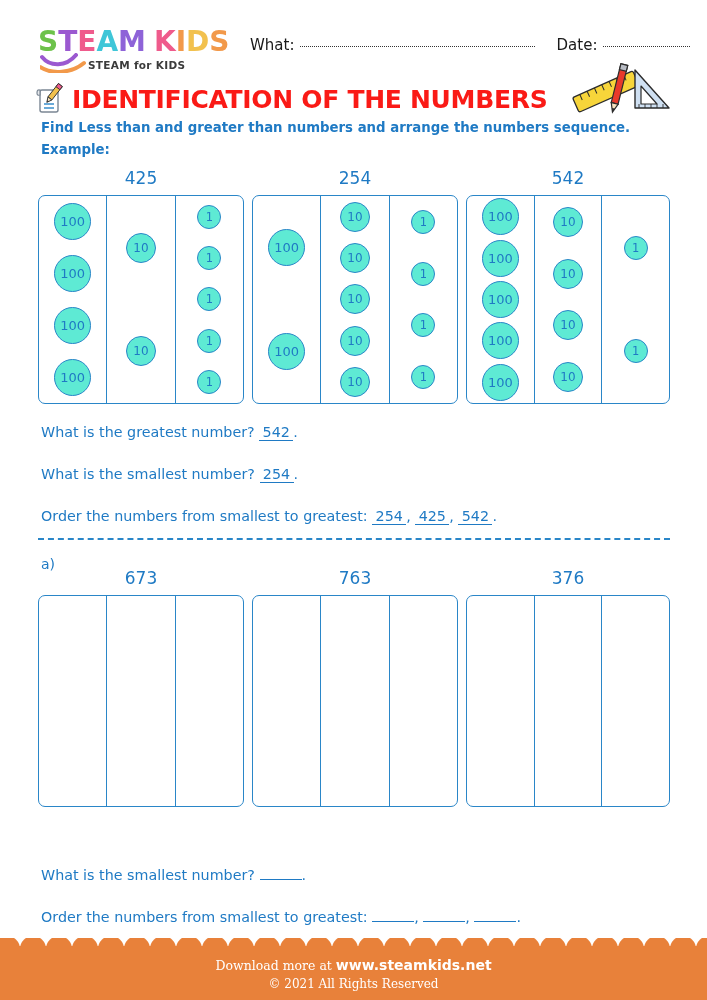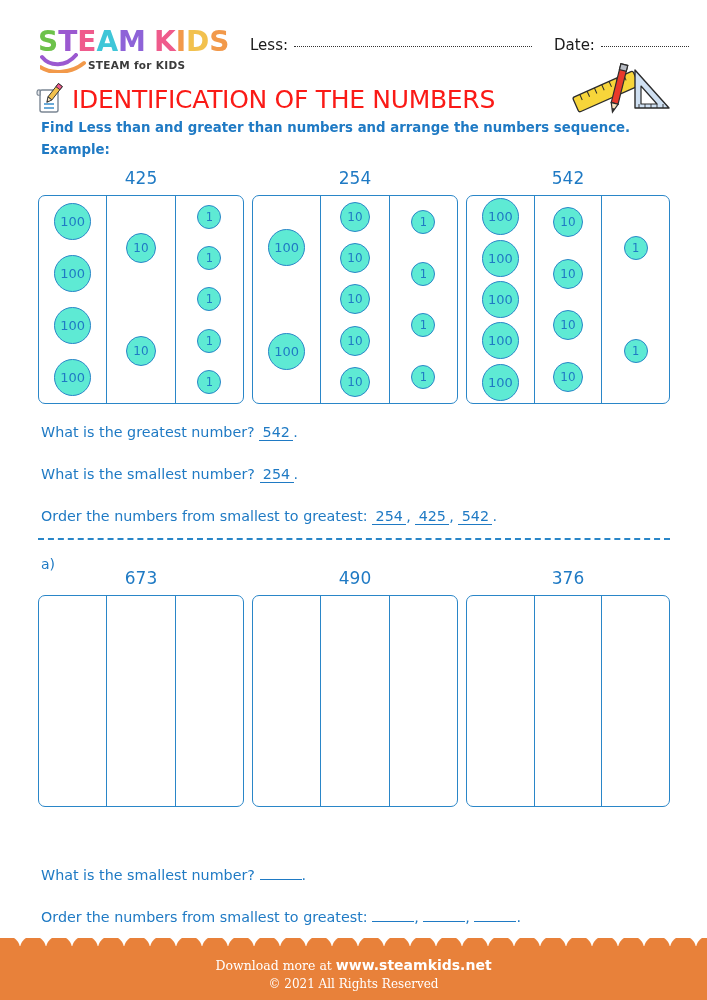--- a/index.html
+++ b/index.html
@@ -36,21 +36,21 @@
               display: flex; align-items: baseline; }
   .nd-label { font-family: "DejaVu Sans", sans-serif; font-size: 15px; color: #1a1a1a; font-weight: 500; }
   .nd-line { border-bottom: 1.6px dotted #333; height: 1px; position: relative; top: -3px; }
   .nd-line.name { width: 238px; margin: 0 0 0 6px; }
   .nd-line.date { width: 88px; margin: 0 0 0 6px; }
   .date-label { margin-left: 22px; }
 
   
   .title-row { position: absolute; left: 34px; top: 82px; width: 640px; height: 34px; display: flex; align-items: center; }
   .title-icon { width: 34px; height: 34px; position: relative; flex: none; }
-  .title-text { font-family: "DejaVu Sans", sans-serif; font-weight: normal; font-size: 25px;
+  .title-text { font-family: "DejaVu Sans", sans-serif; font-weight: bold; font-size: 25px;
                 color: #fa1a16; letter-spacing: -0.3px; margin-left: 4px; white-space: nowrap; }
 
   .tools-icon { position: absolute; left: 565px; top: 58px; width: 112px; height: 62px; }
 
   .subtitle { position: absolute; left: 41px; top: 120px; font-family: "DejaVu Sans", sans-serif;
               font-weight: bold; font-size: 13.3px; color: #1f7ac4; white-space: nowrap; }
   .example-label { position: absolute; left: 41px; top: 142px; font-family: "DejaVu Sans", sans-serif;
                    font-weight: bold; font-size: 13.3px; color: #1f7ac4; }
 
   
@@ -108,21 +108,21 @@
         <span class="l-s1">S</span><span class="l-t">T</span><span class="l-e">E</span><span class="l-a">A</span><span class="l-m">M</span><span class="l-sp">&nbsp;</span><span class="l-k">K</span><span class="l-i">I</span><span class="l-d">D</span><span class="l-s2">S</span>
       </div>
       <svg class="logo-swoosh" viewBox="0 0 60 20">
         <path d="M2 4 C10 14, 26 14, 36 2" stroke="#9b59d0" stroke-width="4" fill="none" stroke-linecap="round"></path>
         <path d="M0 14 C12 22, 32 20, 44 10" stroke="#f2994a" stroke-width="4" fill="none" stroke-linecap="round"></path>
       </svg>
       <div class="logo-tag">STEAM for KIDS</div>
     </div>
 
     <div class="name-row">
-      <span class="nd-label">Less:</span>
+      <span class="nd-label">What:</span>
       <span class="nd-line name"></span>
       <span class="nd-label date-label">Date:</span>
       <span class="nd-line date"></span>
     </div>
   </div>
 
   <div class="title-row">
     <svg class="title-icon" viewBox="0 0 34 34">
       <rect x="6" y="8" width="18" height="22" rx="2" fill="#ffffff" stroke="#7b8794" stroke-width="1.4"></rect>
       <path d="M6 8 q-3 -1 -3 3 q0 3 3 2 z" fill="#e8eaed" stroke="#7b8794" stroke-width="1.2"></path>
@@ -262,21 +262,21 @@
   <div class="pv-row" style="top:568px; height:245px;">
     <div class="pv-group" style="left:0px; width:206px; height:245px;">
       <div class="pv-num">673</div>
       <div class="pv-box" style="height:212px;">
         <div class="pv-col"></div>
         <div class="pv-col"></div>
         <div class="pv-col"></div>
       </div>
     </div>
     <div class="pv-group" style="left:214px; width:206px; height:245px;">
-      <div class="pv-num">490</div>
+      <div class="pv-num">763</div>
       <div class="pv-box" style="height:212px;">
         <div class="pv-col"></div>
         <div class="pv-col"></div>
         <div class="pv-col"></div>
       </div>
     </div>
     <div class="pv-group" style="left:428px; width:204px; height:245px;">
       <div class="pv-num">376</div>
       <div class="pv-box" style="height:212px;">
         <div class="pv-col"></div>

